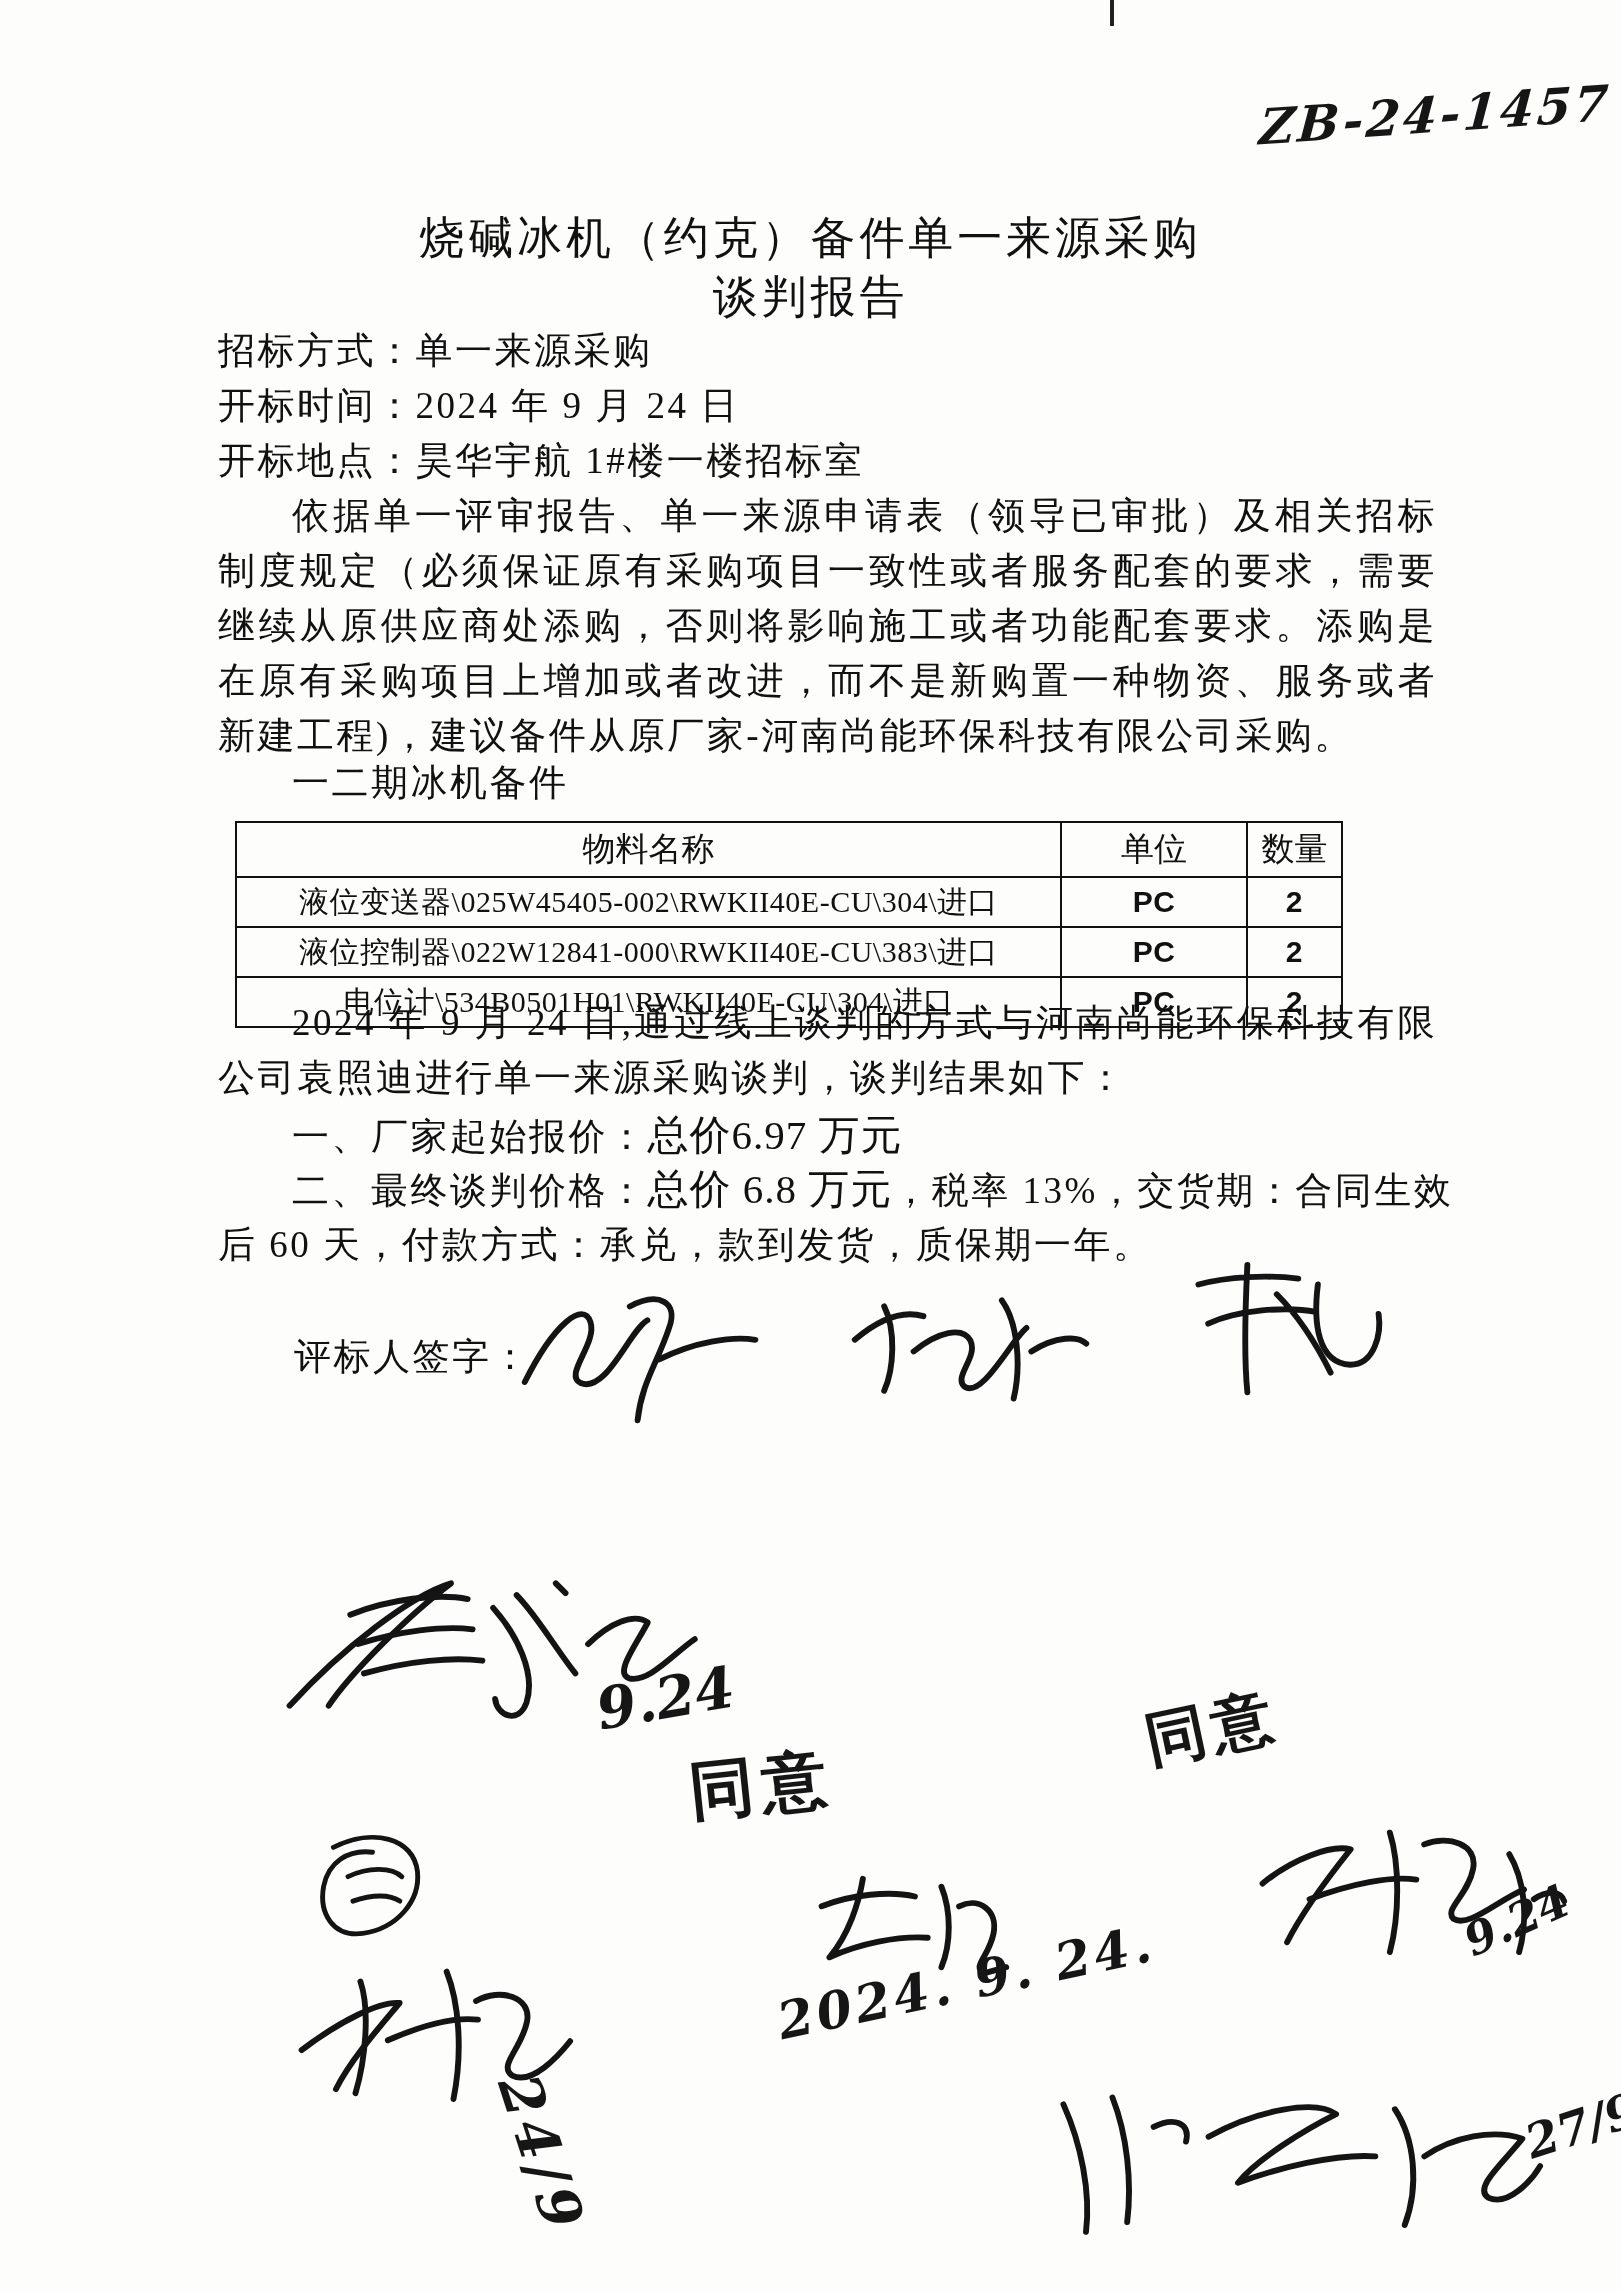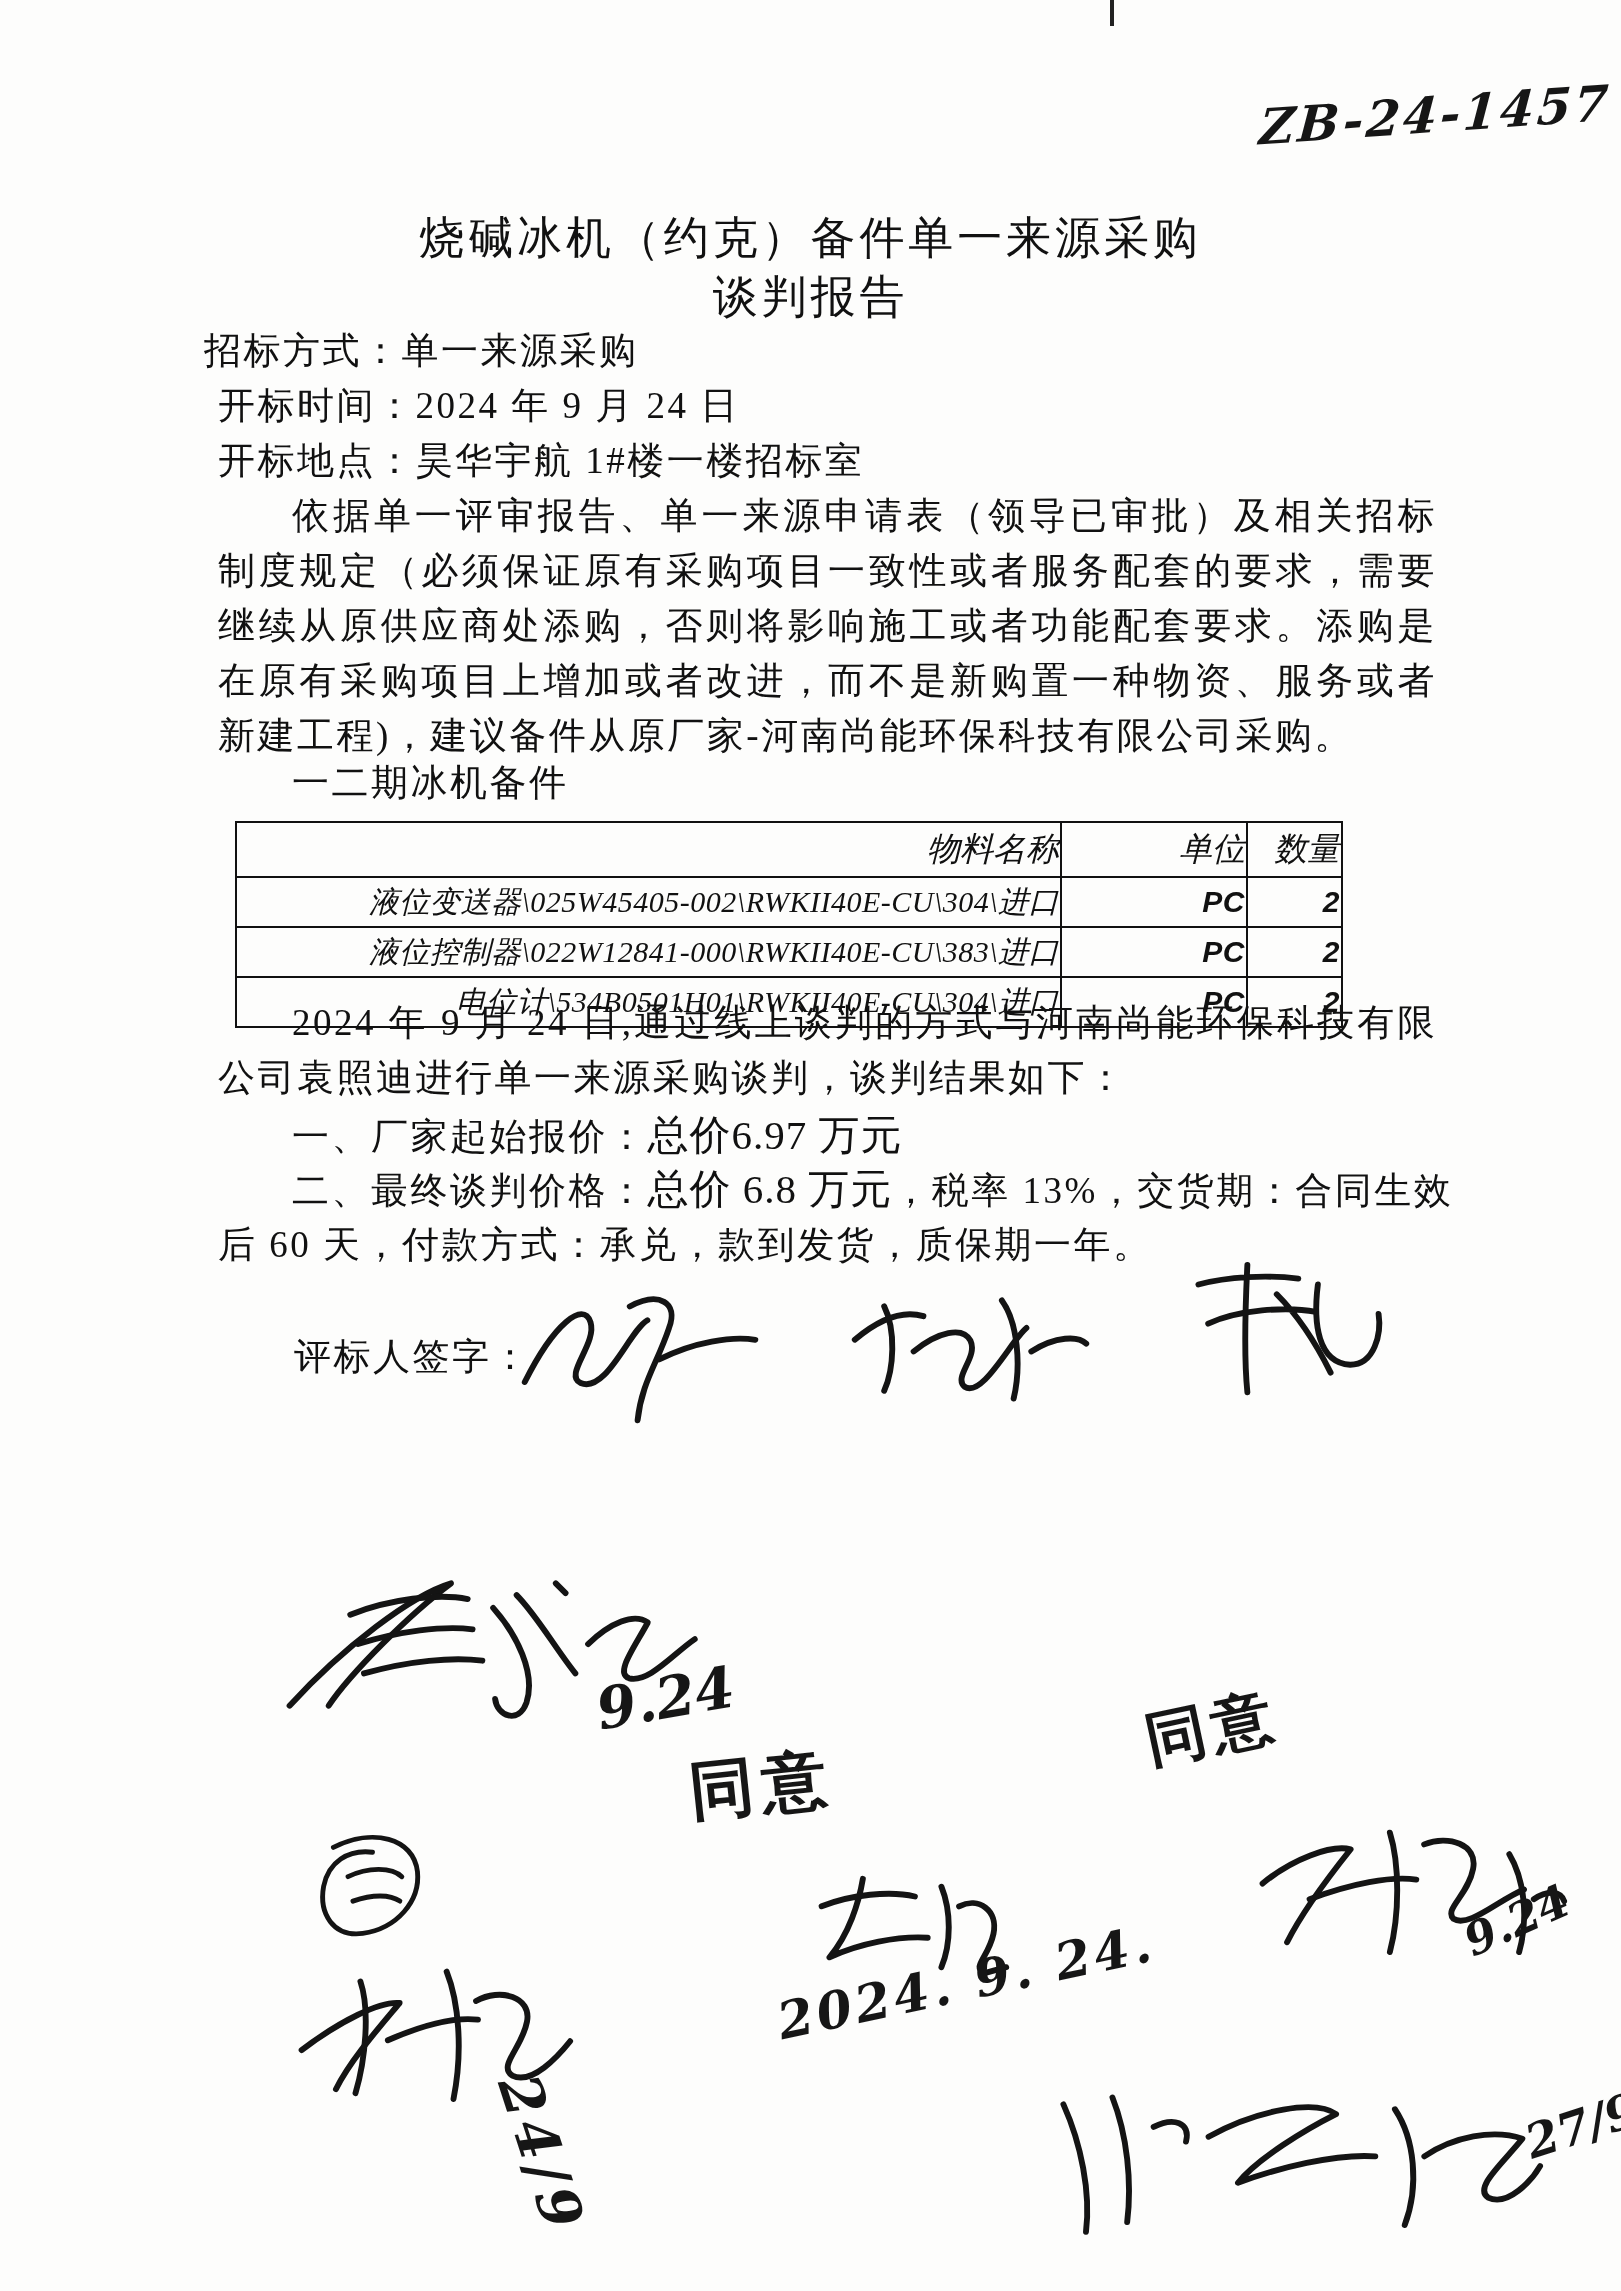--- a/index.html
+++ b/index.html
@@ -23,43 +23,43 @@
   }
   .hand-cjk{
     font-family:"DejaVu Serif",cursive,serif;
     font-weight:700;color:#161616;
   }
   table.items{
     border-collapse:collapse;width:1108px;table-layout:fixed;
   }
   table.items th, table.items td{
     border:2.5px solid #111;
-    text-align:right;vertical-align:middle;
-    overflow:hidden;white-space:nowrap;font-style:italic;
+    text-align:center;vertical-align:middle;
+    overflow:hidden;white-space:nowrap;
   }
   table.items th{font-size:33px;font-weight:normal;height:51px;}
   table.items td{font-size:30px;height:46px;letter-spacing:0.5px;}
   td.alt{font-family:"Liberation Sans","DejaVu Sans",sans-serif;font-weight:bold;font-size:27.4px;}
   .sig path{fill:none;stroke:#141414;stroke-width:6;stroke-linecap:round;stroke-linejoin:round;}
   .sig.thin path{stroke-width:5;}
   .tick{width:3.9px;height:25.5px;background:#222;}
 </style>
 </head>
 <body>
 
 <div class="page">
 
   <div class="abs tick" style="left:1110px;top:0px;"></div>
 
   <div class="abs hand" style="left:1259px;top:86px;font-size:49px;letter-spacing:2.9px;transform:rotate(-4deg) skewX(-8deg);">ZB-24-1457</div>
 
   <div class="abs title" style="top:208px;">烧碱冰机（约克）备件单一来源采购</div>
   <div class="abs title" style="top:267px;">谈判报告</div>
 
-  <div class="abs body-text" style="left:204px;top:323px;">招标方式：单一来源采购</div>
+  <div class="abs body-text" style="left:218px;top:323px;">招标方式：单一来源采购</div>
   <div class="abs body-text" style="left:218px;top:378px;">开标时间：2024 年 9 月 24 日</div>
   <div class="abs body-text" style="left:218px;top:433px;">开标地点：昊华宇航 1#楼一楼招标室</div>
 
   <div class="abs body-text para" style="left:218px;top:488px;">依据单一评审报告、单一来源申请表（领导已审批）及相关招标制度规定（必须保证原有采购项目一致性或者服务配套的要求，需要继续从原供应商处添购，否则将影响施工或者功能配套要求。添购是在原有采购项目上增加或者改进，而不是新购置一种物资、服务或者新建工程)，建议备件从原厂家-河南尚能环保科技有限公司采购。</div>
 
   <div class="abs body-text" style="left:292px;top:755px;">一二期冰机备件</div>
 
   <div class="abs" style="left:235px;top:821px;">
     <table class="items">
       <colgroup>

